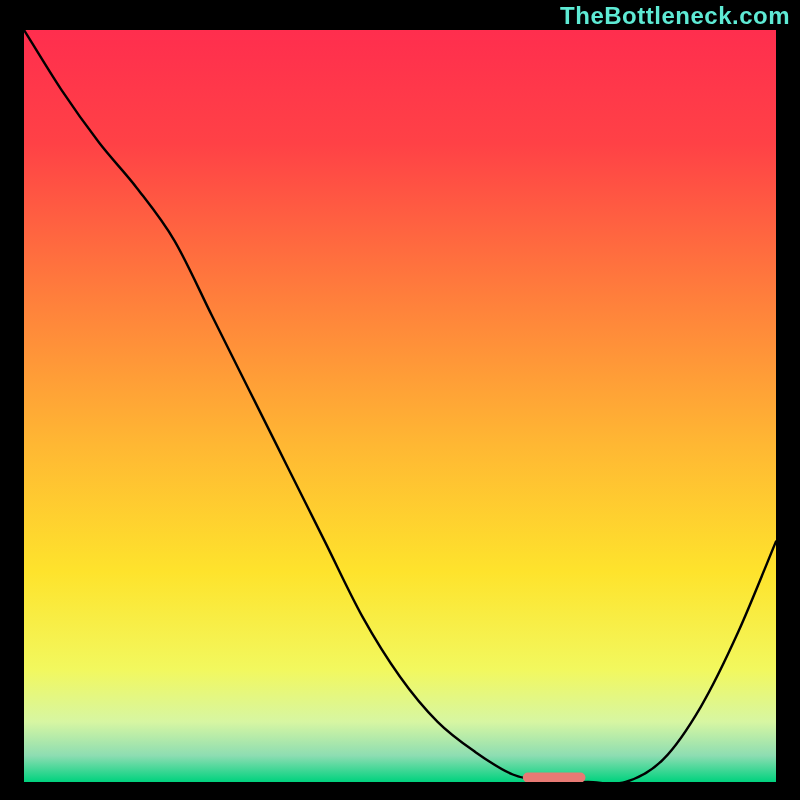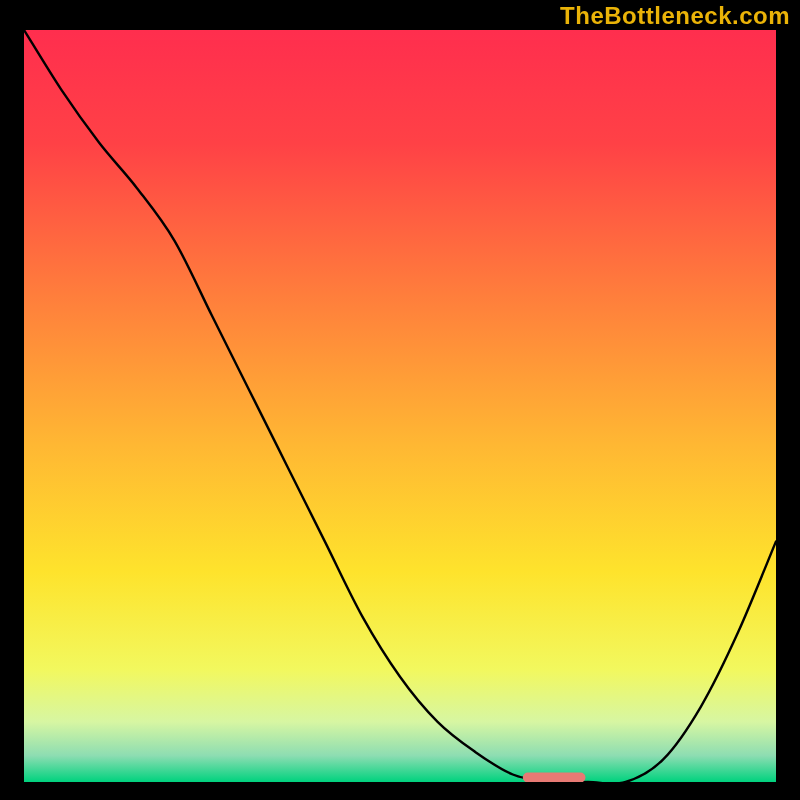--- a/index.html
+++ b/index.html
@@ -15,21 +15,21 @@
     width: 800px;
     height: 800px;
   }
   .watermark {
     position: absolute;
     top: 2px;
     right: 10px;
     font-family: Arial, Helvetica, sans-serif;
     font-size: 24px;
     font-weight: bold;
-    color: #eab308;
+    color: #5eead4;
     letter-spacing: 0.5px;
     z-index: 3;
   }
   .plot-frame {
     position: absolute;
     left: 24px;
     top: 30px;
     width: 752px;
     height: 752px;
     background: #fff;

